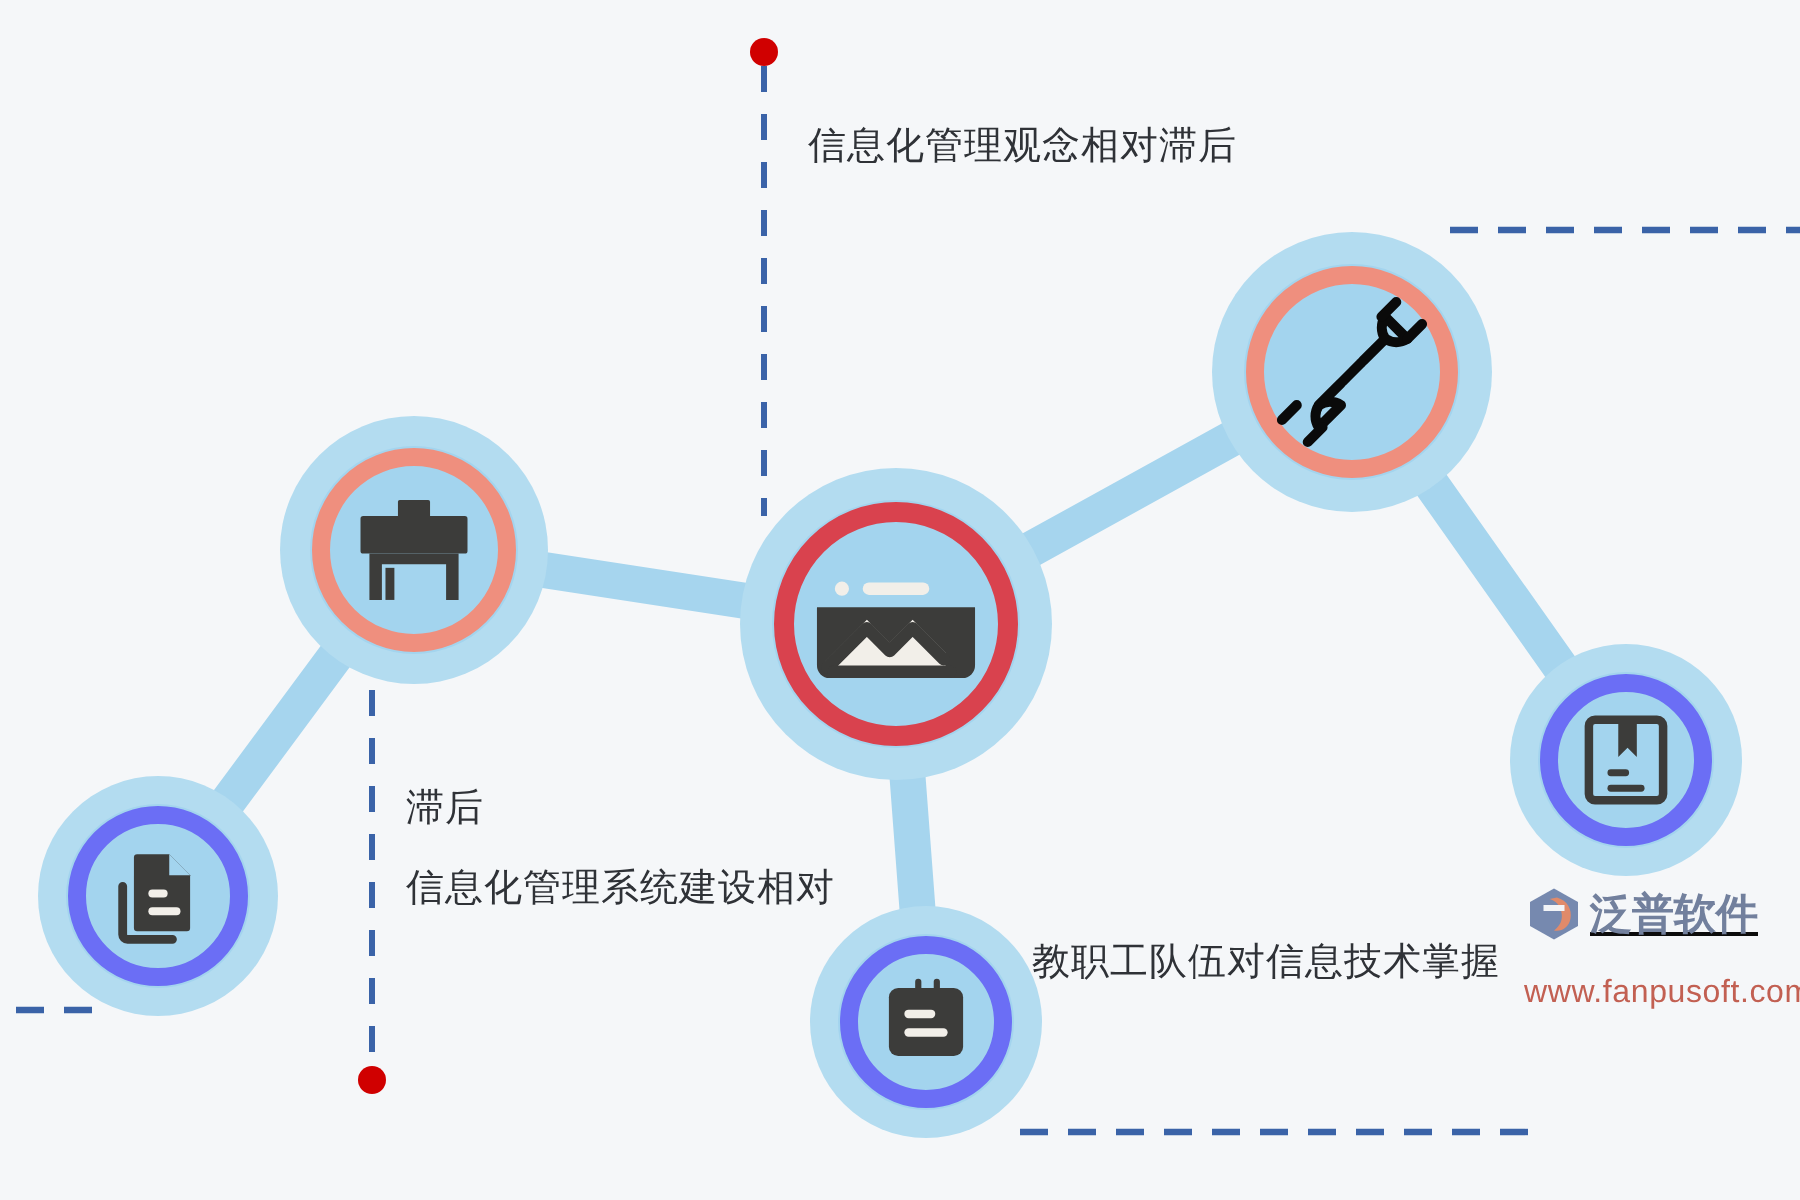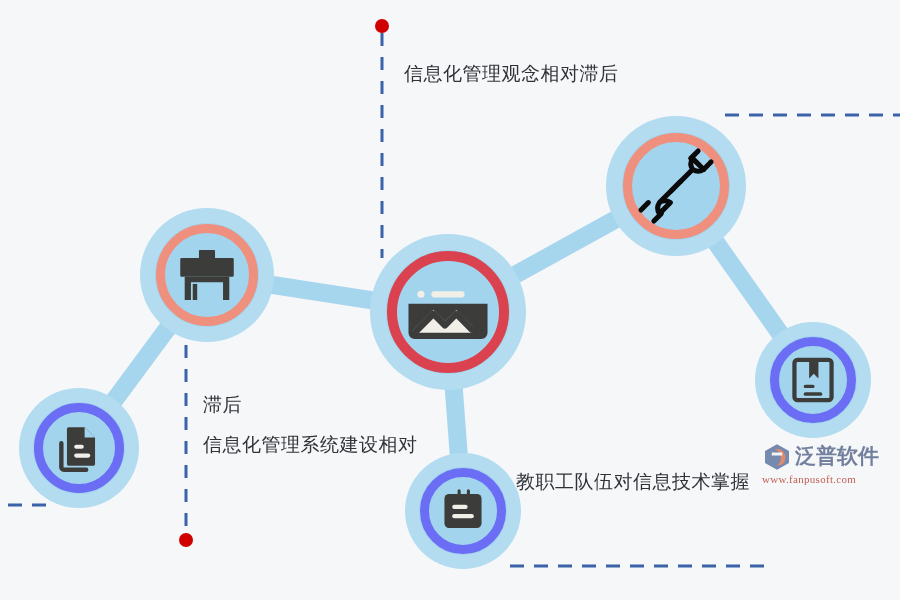--- a/index.html
+++ b/index.html
@@ -21,34 +21,34 @@
     letter-spacing:0.5px;
   }
   .label .ln{display:block;}
   #wm{
     position:absolute;
     right:8px;bottom:6px;
     width:130px;height:56px;
     text-align:left;
     user-select:none;
   }
-  #wm .wm-row{display:flex;gap:3px;}
+  #wm .wm-row{display:flex;align-items:center;gap:3px;text-decoration:underline;}
   #wm .wm-name{
     color:#6b7a99;
     font-size:21px;
     font-weight:bold;
     letter-spacing:0px;
     opacity:.95;
   }
   #wm .wm-url{
     color:#c0584a;
-    font-size:11px;
-    font-family:Liberation Serif, serif;
+    font-size:16px;
+    font-family:Liberation Sans, sans-serif;
     letter-spacing:.3px;
-    margin-top:1px;
+    margin-top:16px;
     opacity:.95;
   }
 </style>
 </head>
 <body>
 
 <div id="stage">
   <svg id="diagram" viewBox="0 0 900 600">
     <defs>
 

